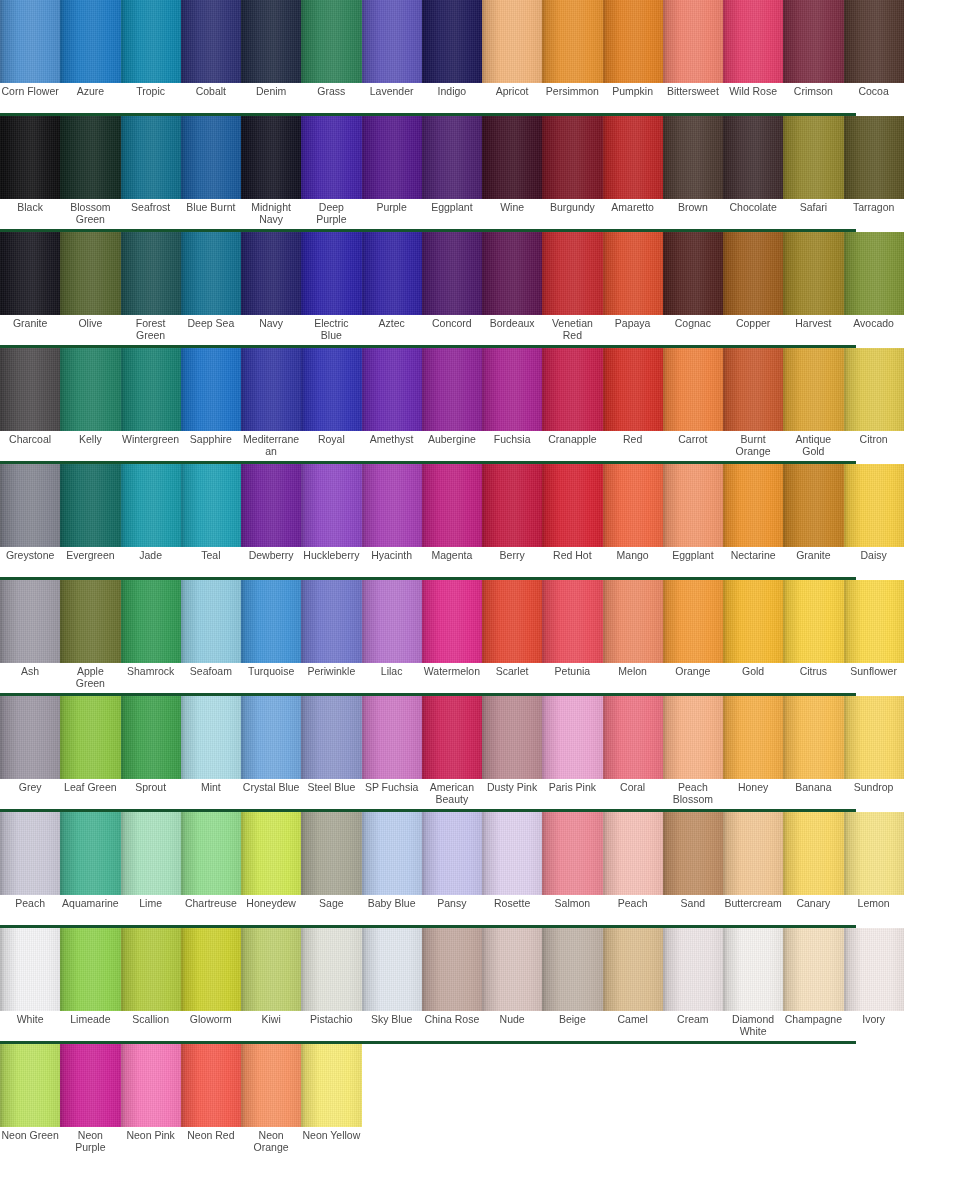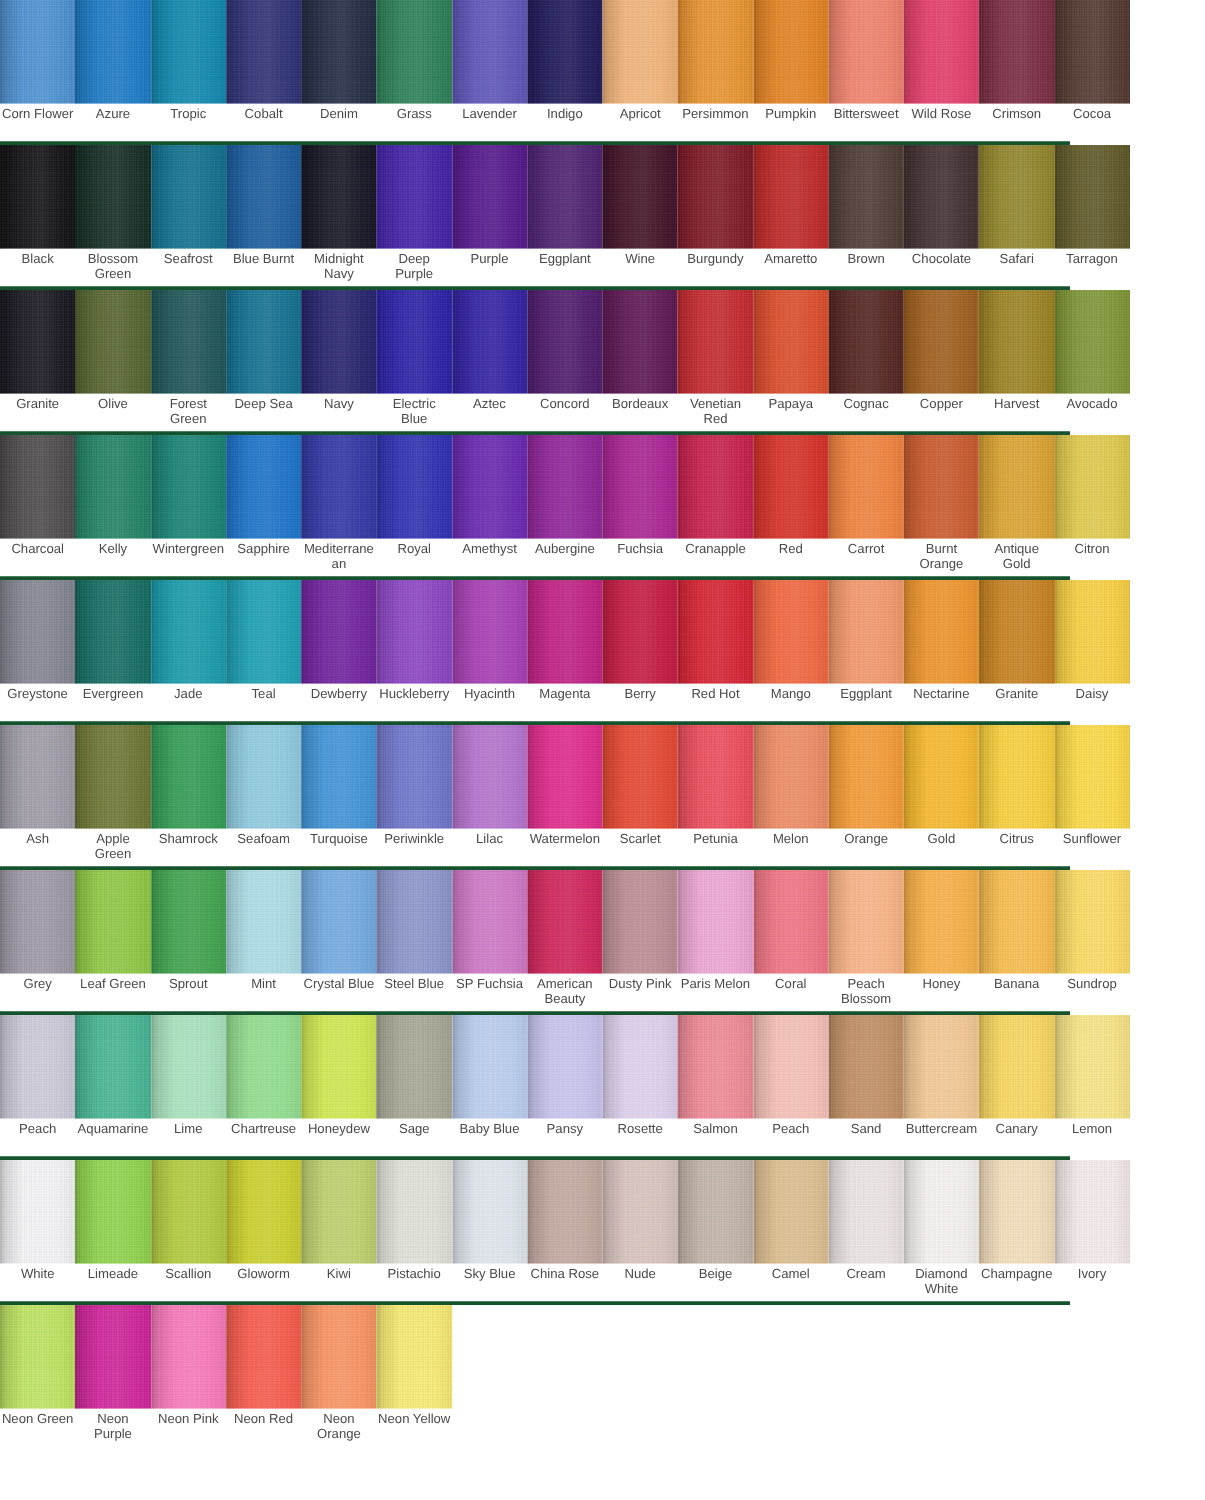--- a/index.html
+++ b/index.html
@@ -668,21 +668,21 @@
       <div class="label-strip">
         <div class="label">Grey</div>
         <div class="label">Leaf Green</div>
         <div class="label">Sprout</div>
         <div class="label">Mint</div>
         <div class="label">Crystal Blue</div>
         <div class="label">Steel Blue</div>
         <div class="label">SP Fuchsia</div>
         <div class="label">American Beauty</div>
         <div class="label">Dusty Pink</div>
-        <div class="label">Paris Melon</div>
+        <div class="label">Paris Pink</div>
         <div class="label">Coral</div>
         <div class="label">Peach Blossom</div>
         <div class="label">Honey</div>
         <div class="label">Banana</div>
         <div class="label">Sundrop</div>
         <div class="label empty"></div>
       </div>
     </div>
     <div class="row">
       <div class="swatch-strip">

